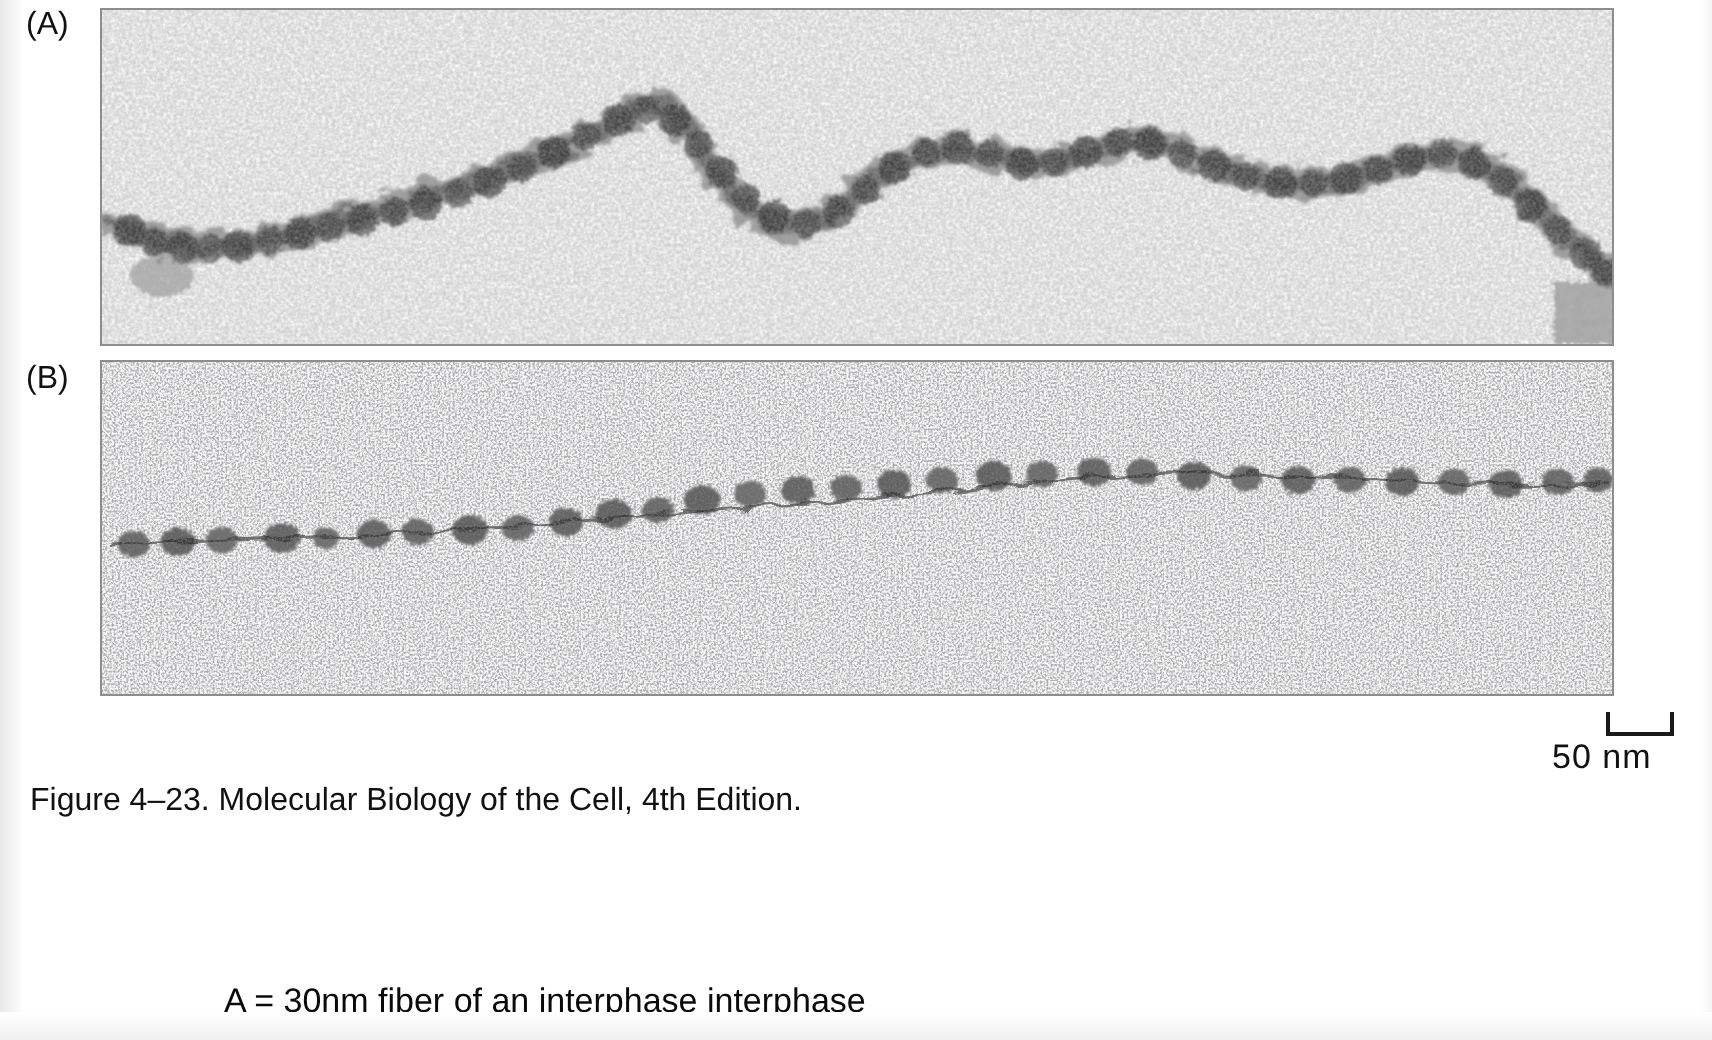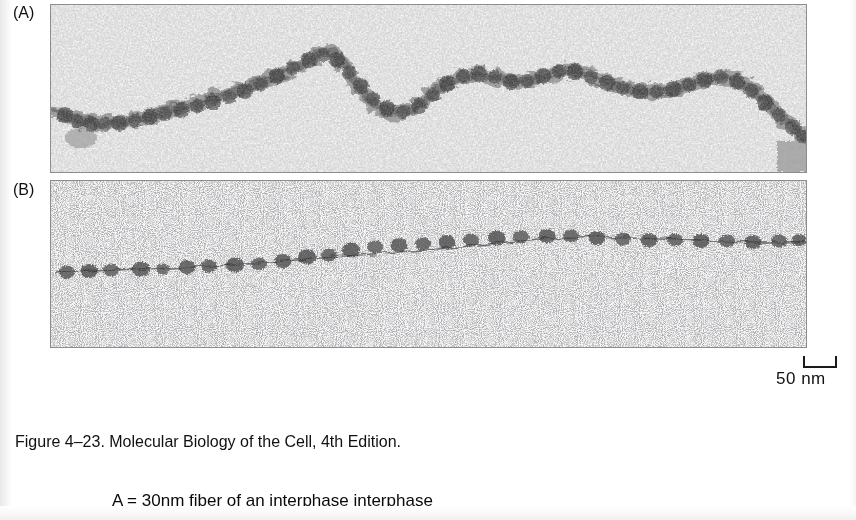--- a/index.html
+++ b/index.html
@@ -84,21 +84,20 @@
     color: #111111;
     letter-spacing: 0.5px;
   }
 
   #figure-caption {
     position: absolute;
     left: 15px; top: 392px;
     font-size: 16px;
     color: #111111;
     white-space: nowrap;
-    margin-top: 41px;
   }
 
   #legend-block {
     position: absolute;
     left: 112px; top: 443px;
     font-size: 17px;
     color: #0a0a0a;
     line-height: 23px;
     white-space: pre;
   }

